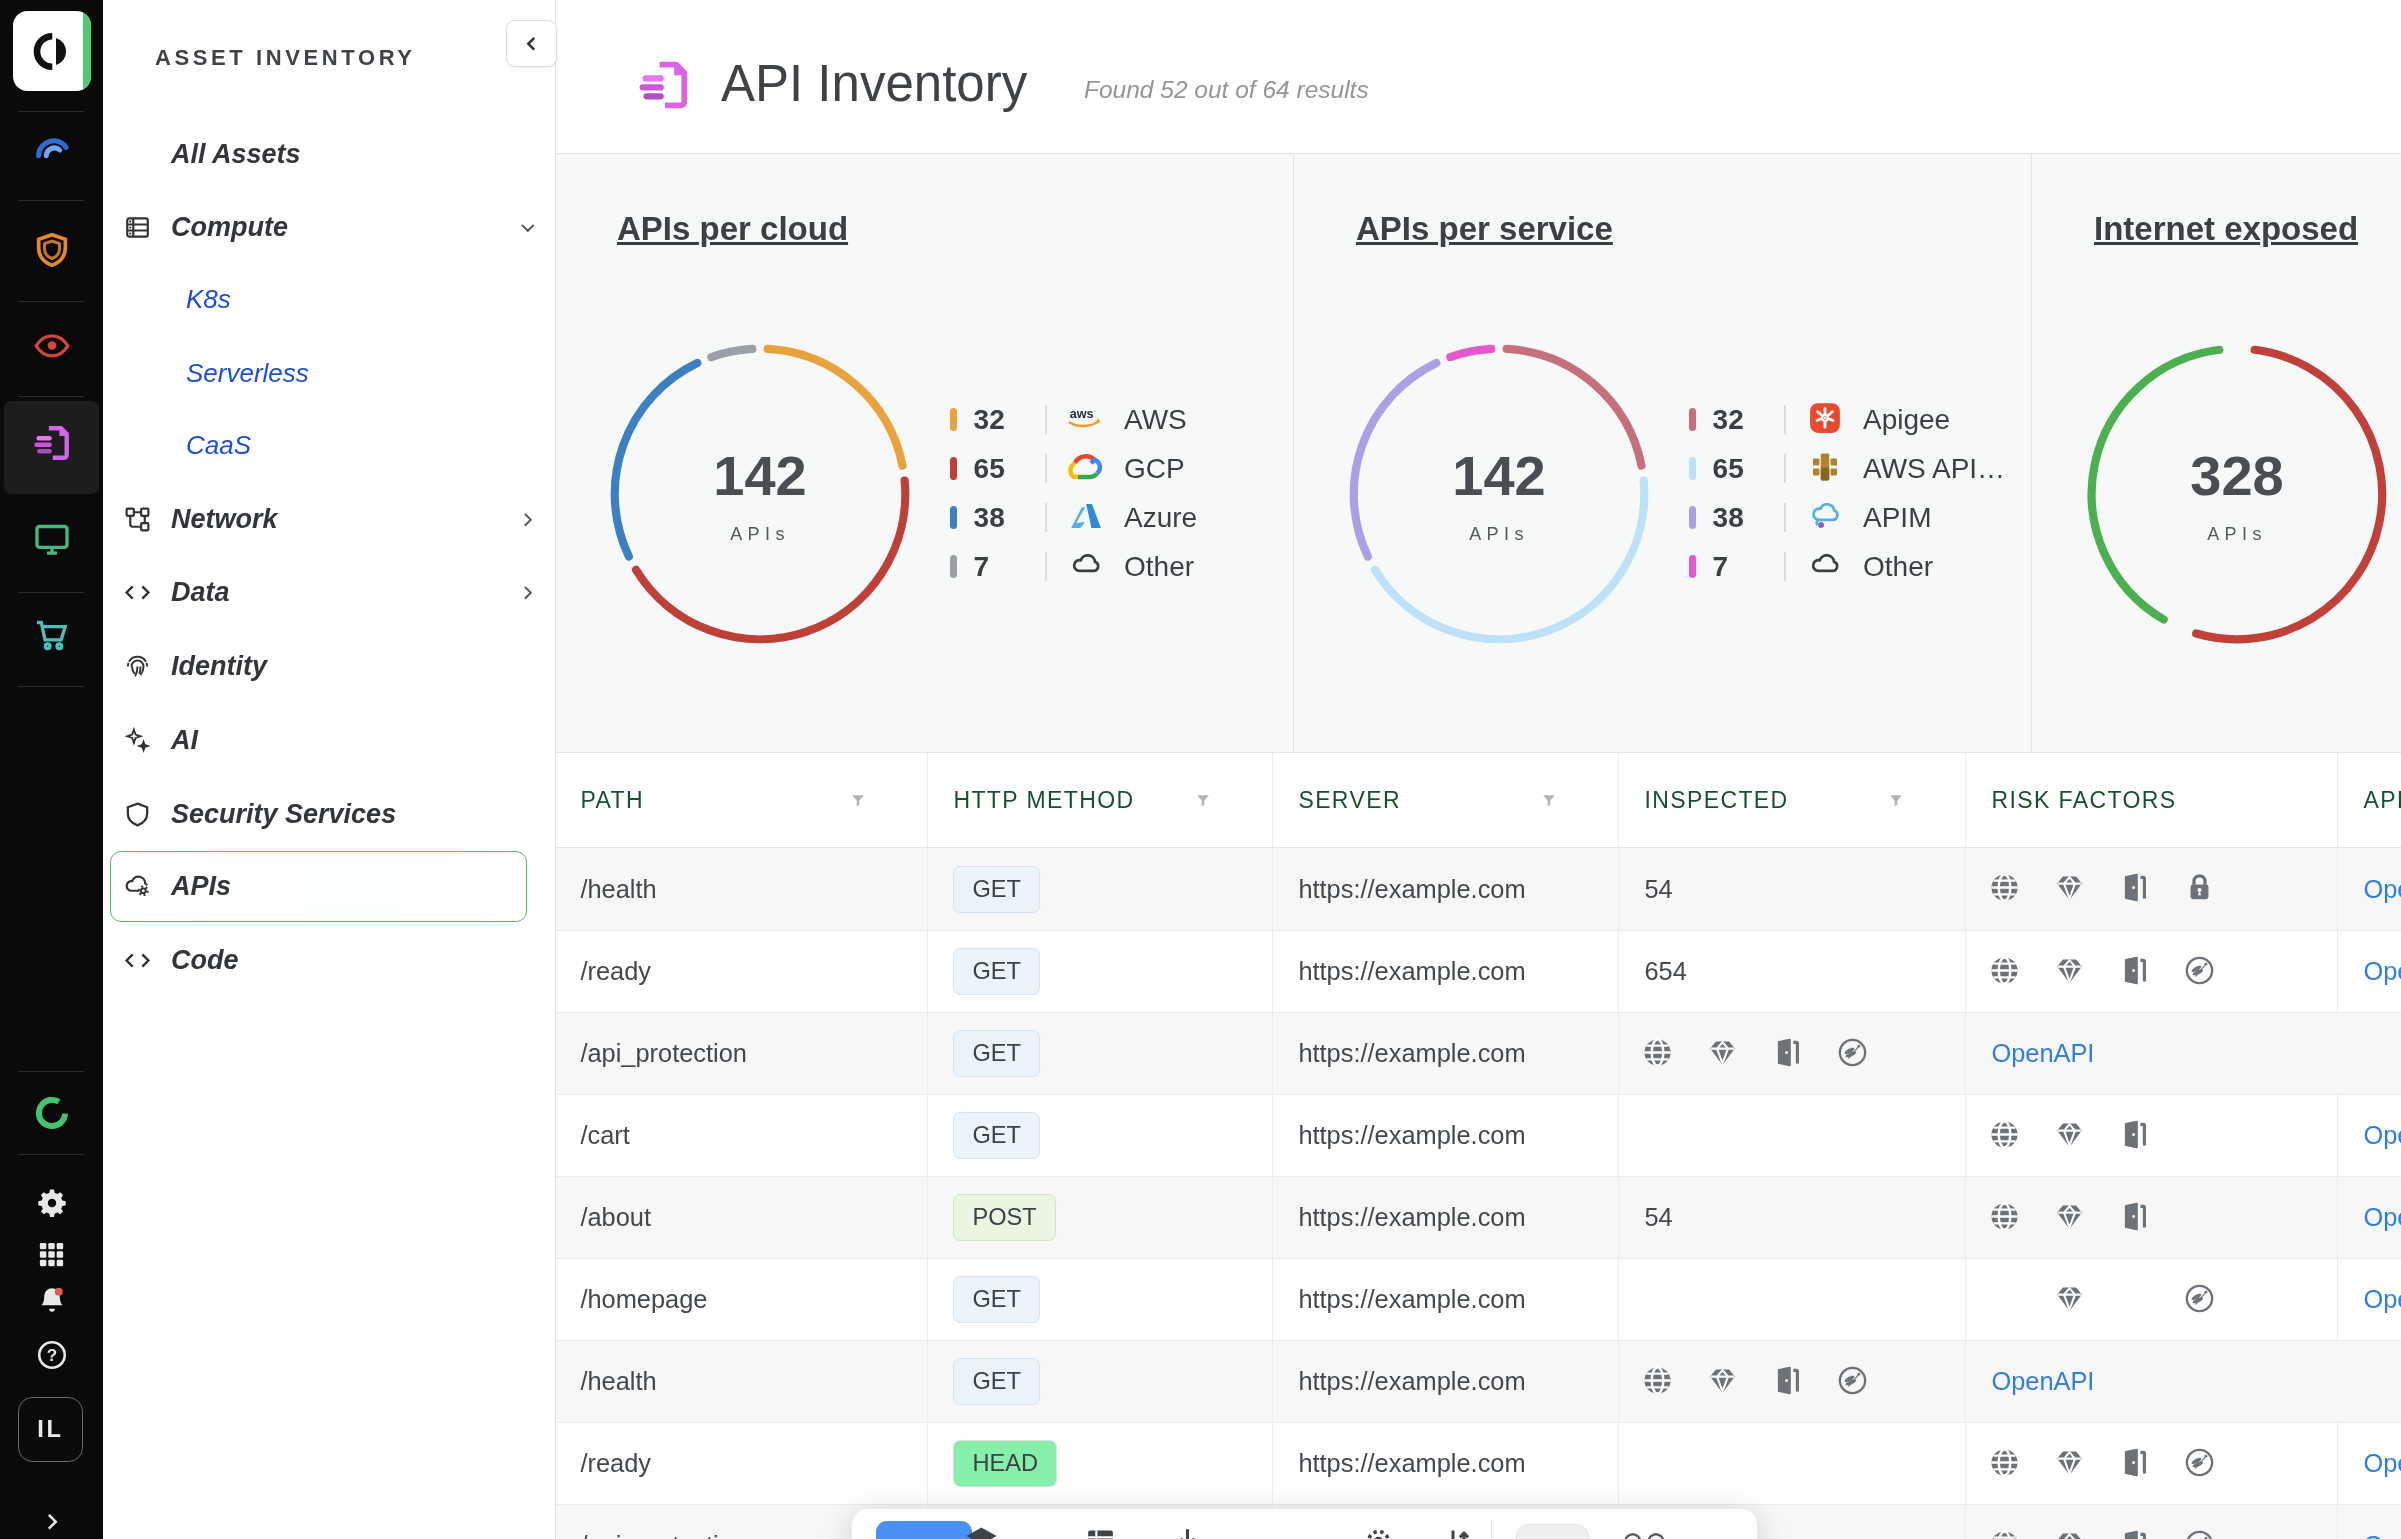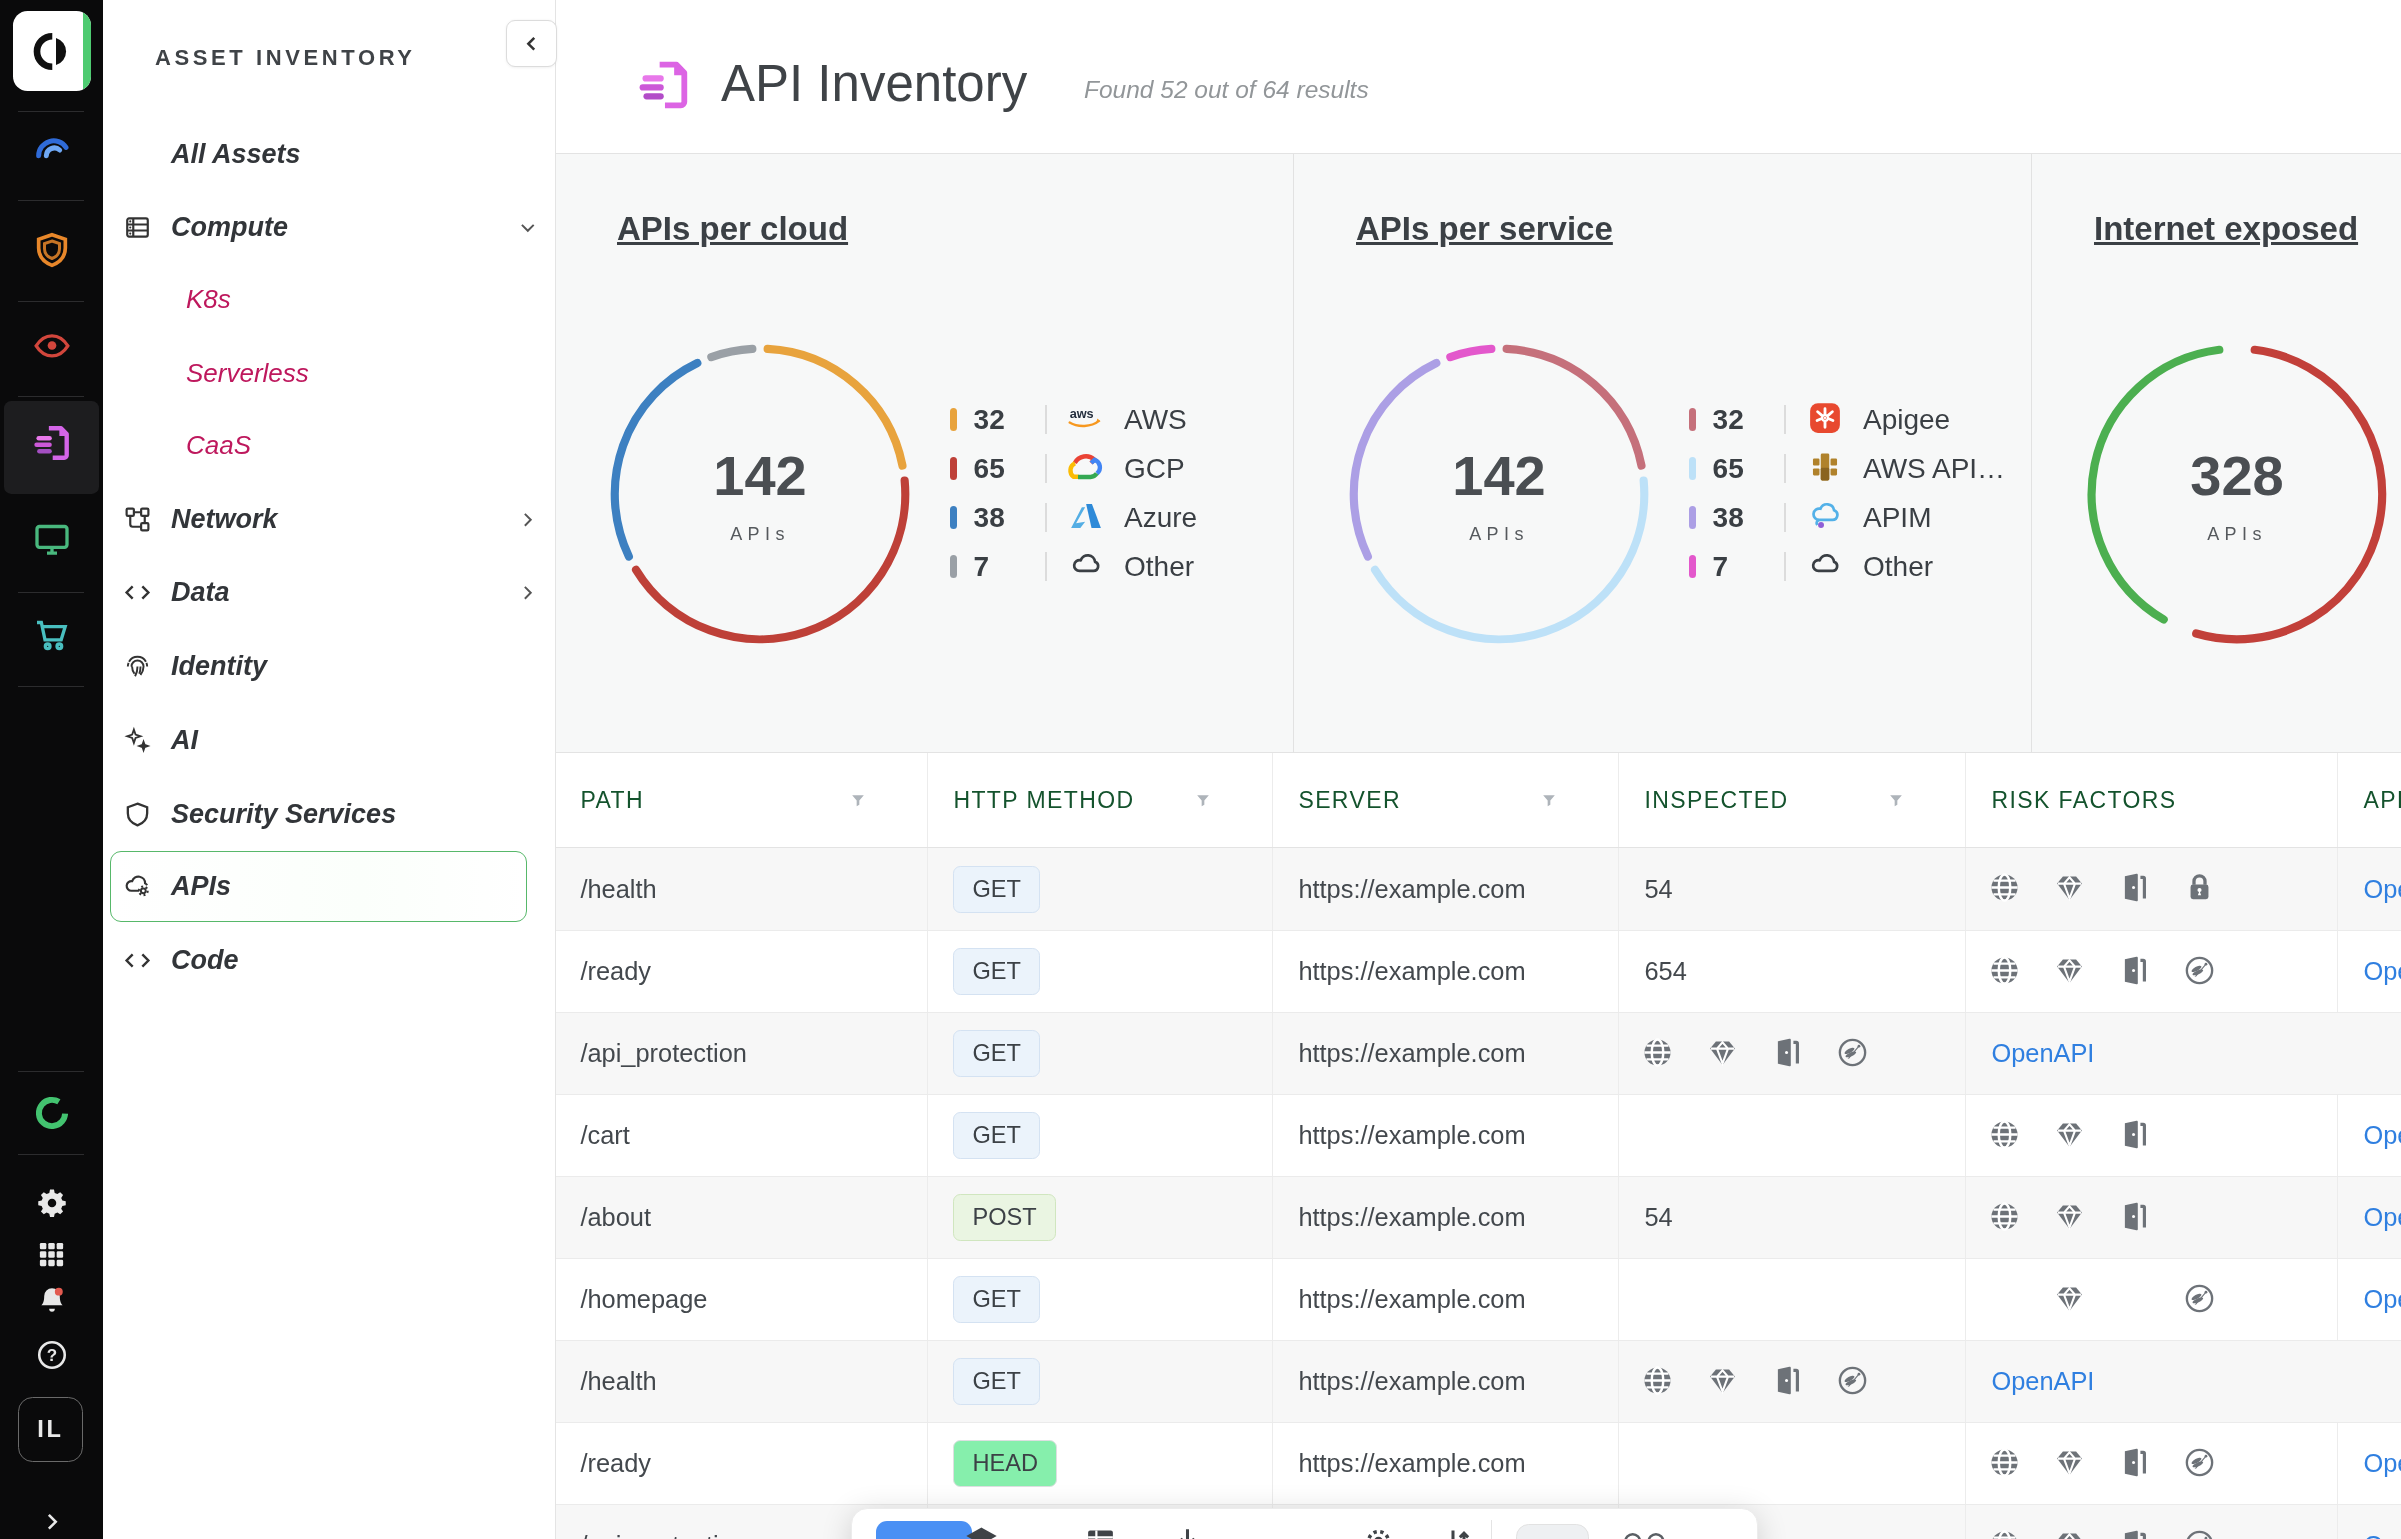--- a/index.html
+++ b/index.html
@@ -20,21 +20,21 @@
 
   
   .sidebar { position:absolute; left:103px; top:0; width:453px; height:1539px; background:#fff; border-right:0.9px solid #e4e4e4; z-index:20; }
   .sidebar-title { position:absolute; left:52px; top:45px; font-size:22px; font-weight:bold; letter-spacing:3.6px; color:#3f4347; }
   .collapse-btn { position:absolute; left:403px; top:20px; width:51px; height:47px; background:#fff; border:0.9px solid #dcdcdc; border-radius:9px;
                   display:flex; align-items:center; justify-content:center; cursor:pointer; box-shadow:0 0.9px 2.7px rgba(0,0,0,.06); z-index:25; }
   .nav-item { position:absolute; left:0; width:453px; height:73px; display:flex; align-items:center; cursor:pointer; }
   .nav-icon { position:absolute; left:20px; width:29px; height:29px; color:#333; }
   .nav-icon svg { width:100%; height:100%; }
   .nav-label { position:absolute; left:68px; font-style:italic; font-weight:bold; font-size:27px; color:#323539; }
-  .nav-item.sub .nav-label { left:83px; font-weight:normal; font-size:26px; color:#be185d; }
+  .nav-item.sub .nav-label { left:83px; font-weight:normal; font-size:26px; color:#1d4ed8; }
   .nav-chevron { position:absolute; left:413px; width:23.6px; height:23.6px; color:#555; }
   .nav-selected-box { position:absolute; left:7.3px; width:417px; height:71px; border:1.8px solid #57b86a; border-radius:11px;
                       background:linear-gradient(90deg,#ffffff, #fbfffb 60%, rgba(255,255,255,0)); }
 
   
   .main { position:absolute; left:555px; top:0; width:1846px; height:1539px; }
   .page-header { position:absolute; left:0; top:0; width:100%; height:154px; background:#fff; border-bottom:0.9px solid #e3e3e3; }
   .page-header-icon { position:absolute; left:80px; top:56px; width:58px; height:58px; }
   .page-title { position:absolute; left:166px; top:54px; font-size:51px; font-weight:400; color:#3f4347; }
   .page-subtitle { position:absolute; left:529px; top:76px; font-size:24.5px; font-style:italic; color:#929699; }

